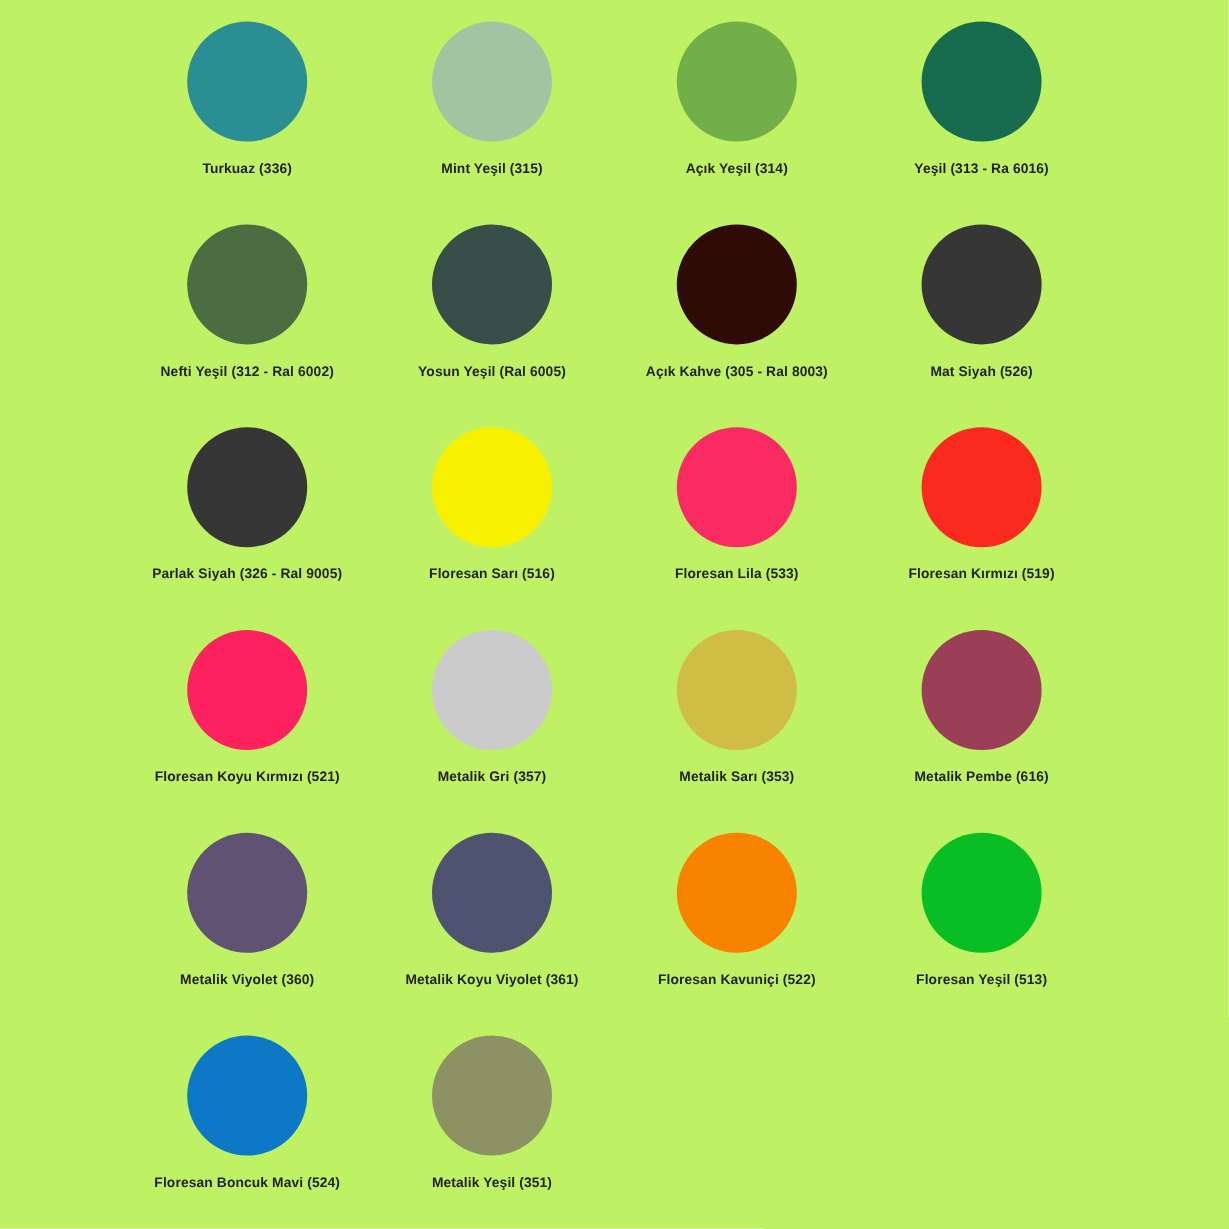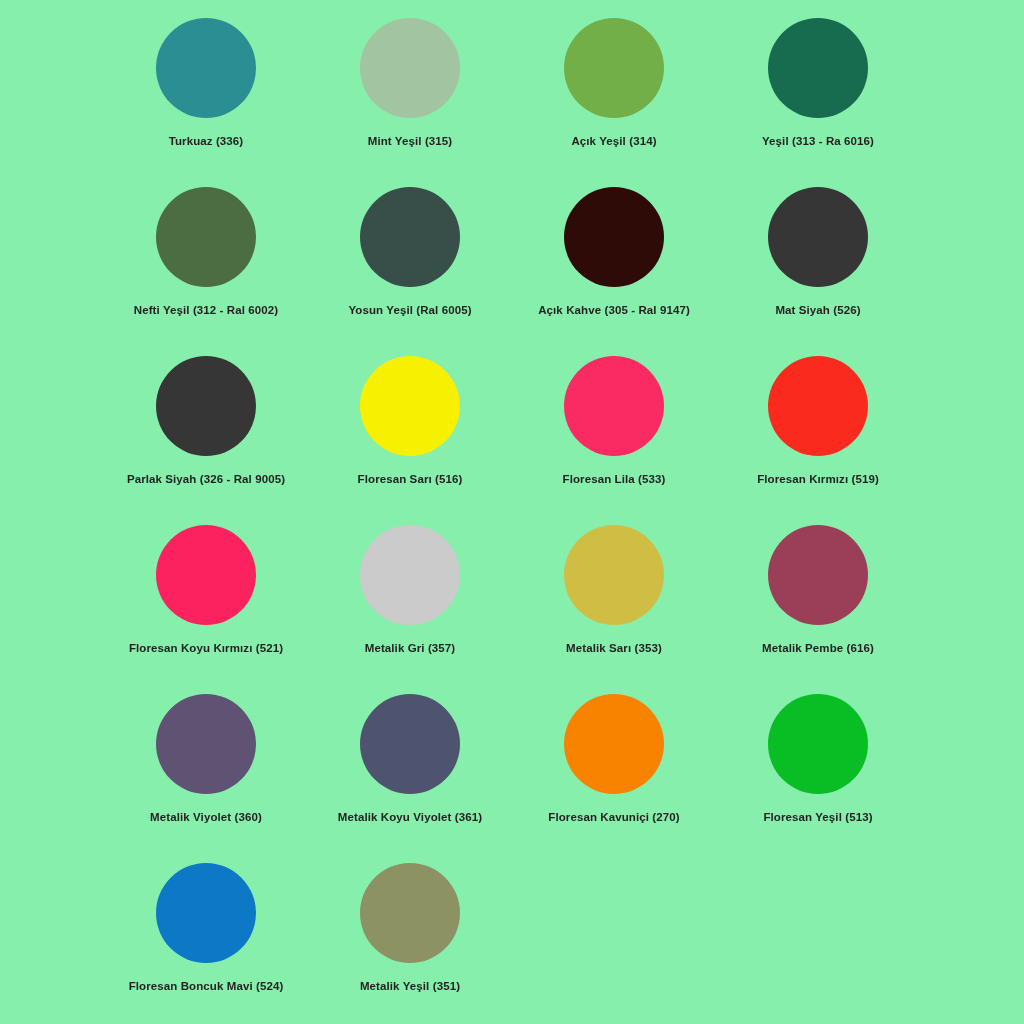--- a/index.html
+++ b/index.html
@@ -11,21 +11,21 @@
     width: 1024px;
     height: 1024px;
     font-family: "Liberation Sans", sans-serif;
     overflow: hidden;
   }
   #swatch-sheet {
     box-sizing: border-box;
     width: 1024px;
     height: 1024px;
     padding: 18px 104px 4px 104px;
-    background: #86efac;
+    background: #bef264;
   }
   .swatch-grid {
     display: grid;
     grid-template-columns: repeat(4, 1fr);
     grid-auto-rows: 169px;
     column-gap: 0px;
     row-gap: 0px;
     width: 100%;
   }
   .swatch-cell {
@@ -75,21 +75,21 @@
       <div class="swatch-cell">
         <div class="swatch-dot" style="background: rgb(76, 108, 66);"></div>
         <div class="swatch-label">Nefti Yeşil (312 - Ral 6002)</div>
       </div>
       <div class="swatch-cell">
         <div class="swatch-dot" style="background: rgb(55, 79, 72);"></div>
         <div class="swatch-label">Yosun Yeşil (Ral 6005)</div>
       </div>
       <div class="swatch-cell">
         <div class="swatch-dot" style="background: rgb(46, 11, 7);"></div>
-        <div class="swatch-label">Açık Kahve (305 - Ral 9147)</div>
+        <div class="swatch-label">Açık Kahve (305 - Ral 8003)</div>
       </div>
       <div class="swatch-cell">
         <div class="swatch-dot" style="background: rgb(54, 54, 54);"></div>
         <div class="swatch-label">Mat Siyah (526)</div>
       </div>
       <div class="swatch-cell">
         <div class="swatch-dot" style="background: rgb(54, 54, 54);"></div>
         <div class="swatch-label">Parlak Siyah (326 - Ral 9005)</div>
       </div>
       <div class="swatch-cell">
@@ -123,21 +123,21 @@
       <div class="swatch-cell">
         <div class="swatch-dot" style="background: rgb(95, 82, 115);"></div>
         <div class="swatch-label">Metalik Viyolet (360)</div>
       </div>
       <div class="swatch-cell">
         <div class="swatch-dot" style="background: rgb(78, 84, 111);"></div>
         <div class="swatch-label">Metalik Koyu Viyolet (361)</div>
       </div>
       <div class="swatch-cell">
         <div class="swatch-dot" style="background: rgb(247, 131, 0);"></div>
-        <div class="swatch-label">Floresan Kavuniçi (270)</div>
+        <div class="swatch-label">Floresan Kavuniçi (522)</div>
       </div>
       <div class="swatch-cell">
         <div class="swatch-dot" style="background: rgb(9, 190, 36);"></div>
         <div class="swatch-label">Floresan Yeşil (513)</div>
       </div>
       <div class="swatch-cell">
         <div class="swatch-dot" style="background: rgb(13, 121, 198);"></div>
         <div class="swatch-label">Floresan Boncuk Mavi (524)</div>
       </div>
       <div class="swatch-cell">

